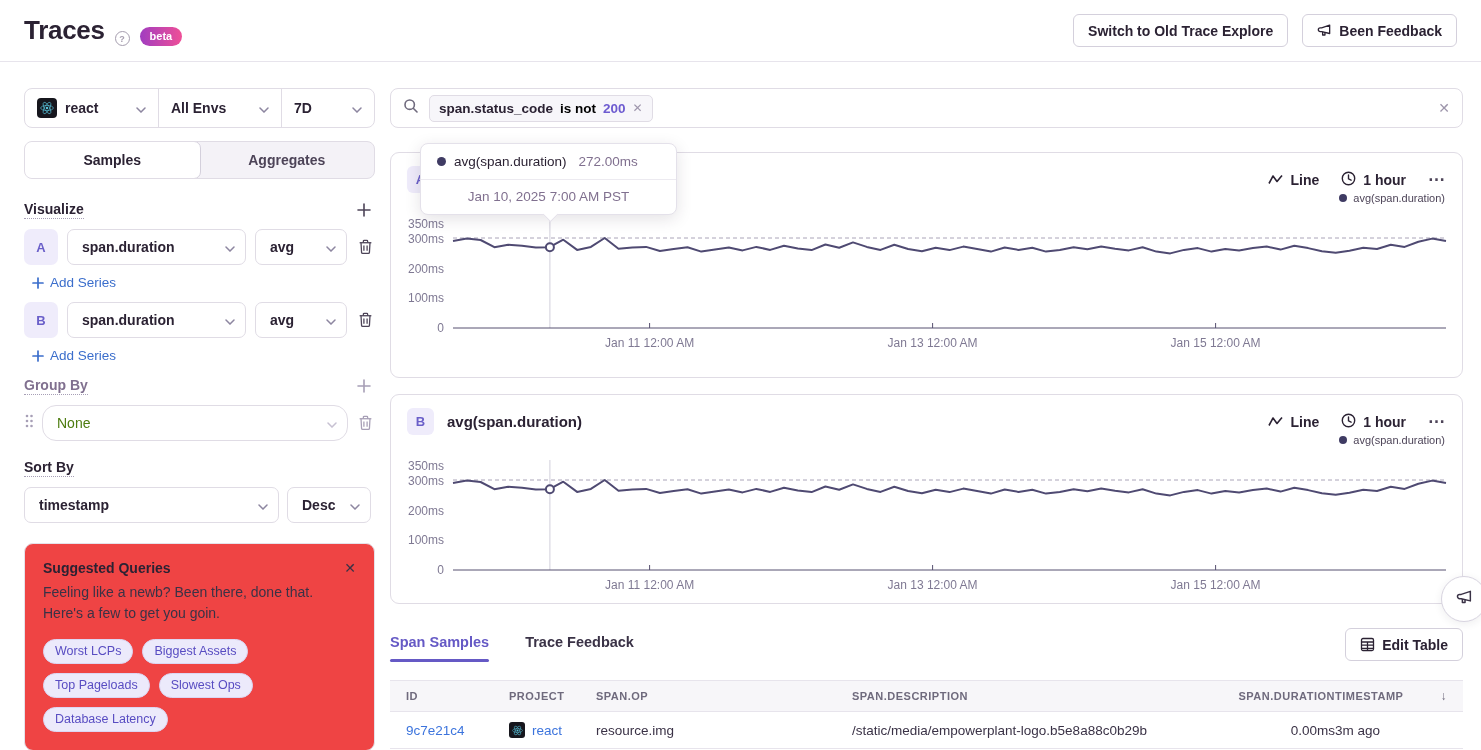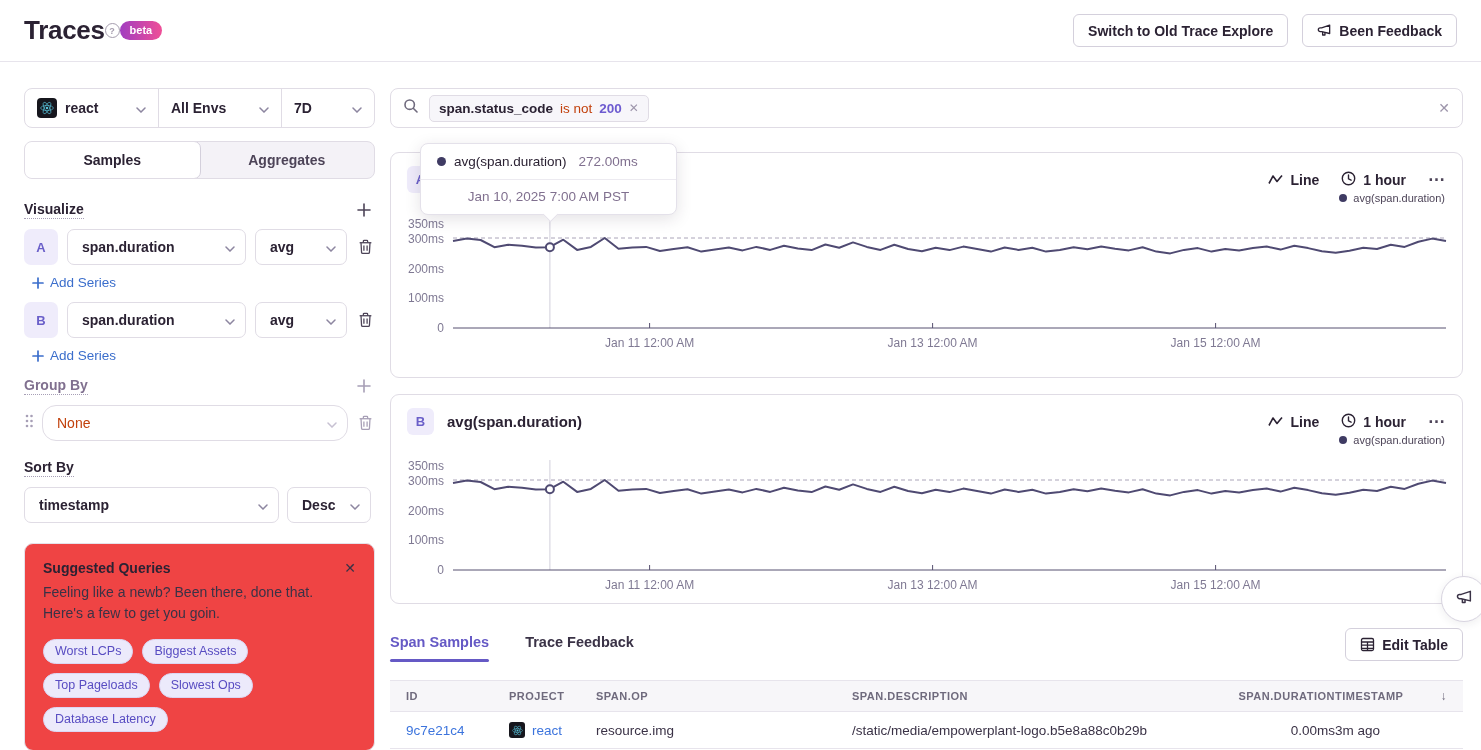--- a/index.html
+++ b/index.html
@@ -3,21 +3,21 @@
 <meta charset="utf-8">
 <style>
   * { margin:0; padding:0; box-sizing:border-box; }
   html,body { width:1481px; height:750px; overflow:hidden; background:#fff;
     font-family:"Liberation Sans","DejaVu Sans",sans-serif; color:#2b2233; }
   body { position:relative; }
 
   
   .top-header { height:62px; display:flex; align-items:center; justify-content:space-between;
     padding:0 24px; border-bottom:1px solid #e7e4ec; }
-  .title-group { display:flex; align-items:center; }
+  .title-group { display:flex; align-items:flex-end; gap:10px; }
   .page-title { font-size:26px; font-weight:700; letter-spacing:-0.3px; }
   .help-icon { width:15px; height:15px; border:1.4px solid #a59dae; border-radius:50%;
     color:#a59dae; font-size:9px; font-weight:700; display:flex; align-items:center; justify-content:center; }
   .beta-badge { color:#fff; font-size:11px; font-weight:700; padding:3px 10px 4px; border-radius:20px;
     background:linear-gradient(90deg,#a13dc0,#ef4f97); }
   .header-actions { display:flex; gap:14px; }
   .btn { display:flex; align-items:center; gap:7px; height:33px; padding:0 14px;
     border:1px solid #d4d0dc; border-radius:6px; background:#fff; font-size:14px; font-weight:700;
     color:#2b2233; cursor:pointer; }
   .btn svg { display:block; }
@@ -31,21 +31,21 @@
   .pf-seg .chev { margin-left:auto; }
   .pf-project { width:134px; } .pf-env { width:123px; } .pf-date { flex:1; }
   .react-chip { width:20px; height:20px; background:#16161d; border-radius:4px;
     display:flex; align-items:center; justify-content:center; flex:none; }
   .react-chip.small { width:16px; height:16px; border-radius:3px; }
   .searchbar { flex:1; height:40px; border:1px solid #e0dce5; border-radius:8px;
     display:flex; align-items:center; padding:0 12px; gap:10px; }
   .filter-chip { display:flex; align-items:center; gap:7px; height:27px; padding:0 9px;
     background:#f7f6fa; border:1px solid #e0dce5; border-radius:5px; font-size:13.5px; cursor:pointer; }
   .chip-key { font-weight:600; color:#2b2233; }
-  .chip-op { color:#c2410c; }
+  .chip-op { color:#000000;font-weight:bold; }
   .chip-val { color:#6d5bd0; font-weight:600; }
   .chip-x, .search-clear { color:#9d95ab; font-size:12px; cursor:pointer; }
   .search-input { flex:1; border:none; outline:none; font-size:14px; min-width:40px; }
   .search-clear { font-size:14px; }
 
   
   .content { display:flex; margin:13px 18px 0 24px; gap:15px; align-items:flex-start; }
   .sidebar { width:351px; flex:none; }
   .main { flex:1; position:relative; }
 
@@ -60,21 +60,21 @@
   .section-label.muted { color:#80708f; }
   .icon-btn { background:none; border:none; cursor:pointer; display:flex; align-items:center; padding:2px; }
   .series-row { display:flex; align-items:center; gap:9px; margin-bottom:10px; }
   .series-badge { width:34px; height:36px; background:#efecfb; border-radius:7px; color:#6a5fc9;
     font-size:13px; font-weight:700; display:flex; align-items:center; justify-content:center; flex:none; }
   .select { height:36px; border:1px solid #e0dce5; border-radius:7px; background:#fff;
     display:flex; align-items:center; justify-content:space-between; padding:0 10px 0 14px;
     font-size:14px; font-weight:600; cursor:pointer; }
   .sel-field { flex:1; }
   .sel-agg { width:92px; }
-  .sel-none { flex:1; color:#c2410c; font-weight:500;border-radius:14px; }
+  .sel-none { flex:1; color:#4d7c0f; font-weight:500;border-radius:14px; }
   .sel-timestamp { width:255px; }
   .sel-desc { width:84px; }
   .add-series { display:flex; align-items:center; gap:6px; color:#3b6ecc; font-size:13.5px;
     font-weight:500; margin:2px 0 12px 8px; cursor:pointer; background:none; border:none; }
   .groupby-row { display:flex; align-items:center; gap:8px; margin-bottom:4px; }
   .sortby-row { display:flex; gap:8px; margin-top:10px; }
   .suggested { margin-top:20px; background:#ef4444; border:1px solid #e5e2ea; border-radius:9px;
     padding:16px 18px 18px; }
   .sq-head { display:flex; justify-content:space-between; align-items:flex-start; }
   .sq-title { font-size:14px; font-weight:700; }

